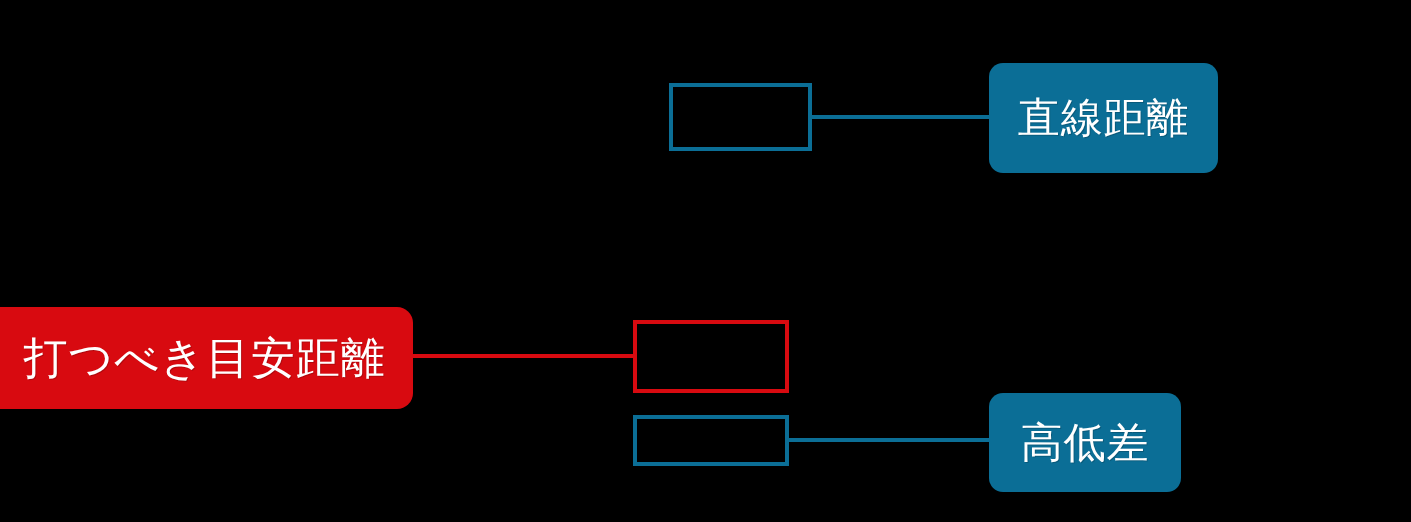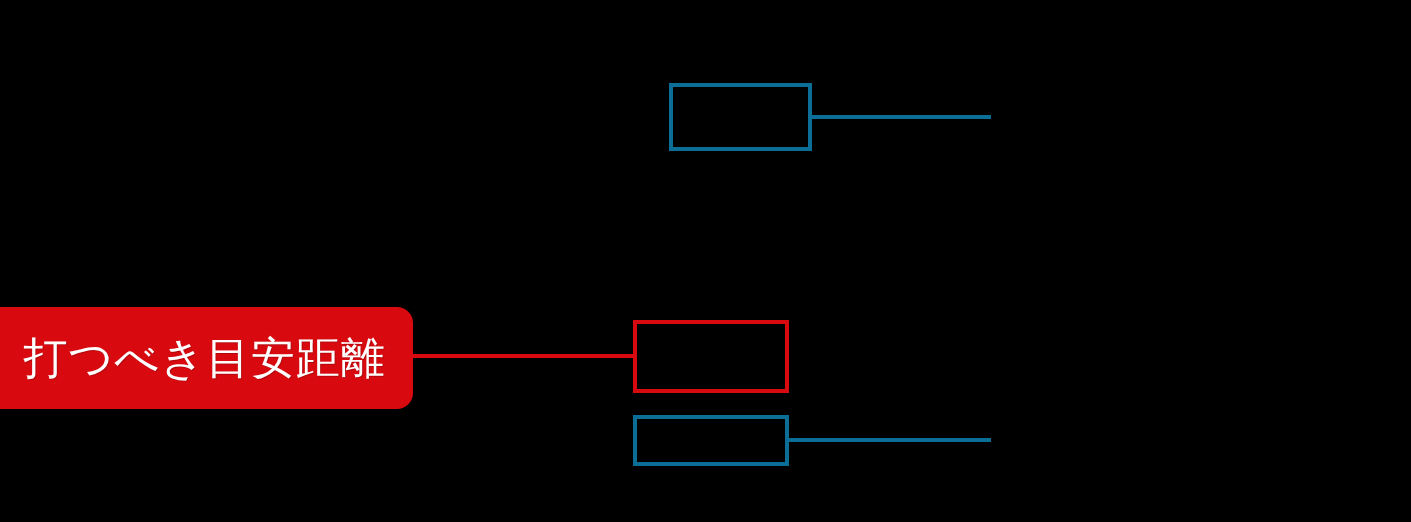--- a/index.html
+++ b/index.html
@@ -124,15 +124,17 @@
   <div class="connector teal" id="line-bottom-to-elevation"></div>
 
   <div class="pill red" id="root-node">打つべき目安距離</div>
 
   <div class="rect teal" id="branch-box-top"></div>
 
   <div class="rect red" id="branch-box-mid"></div>
 
   <div class="rect teal" id="branch-box-bottom"></div>
 
+  <div class="pill teal" id="leaf-distance">直線距離</div>
 
+  <div class="pill teal" id="leaf-elevation">高低差</div>
 
 </div>
 
 </body></html>

